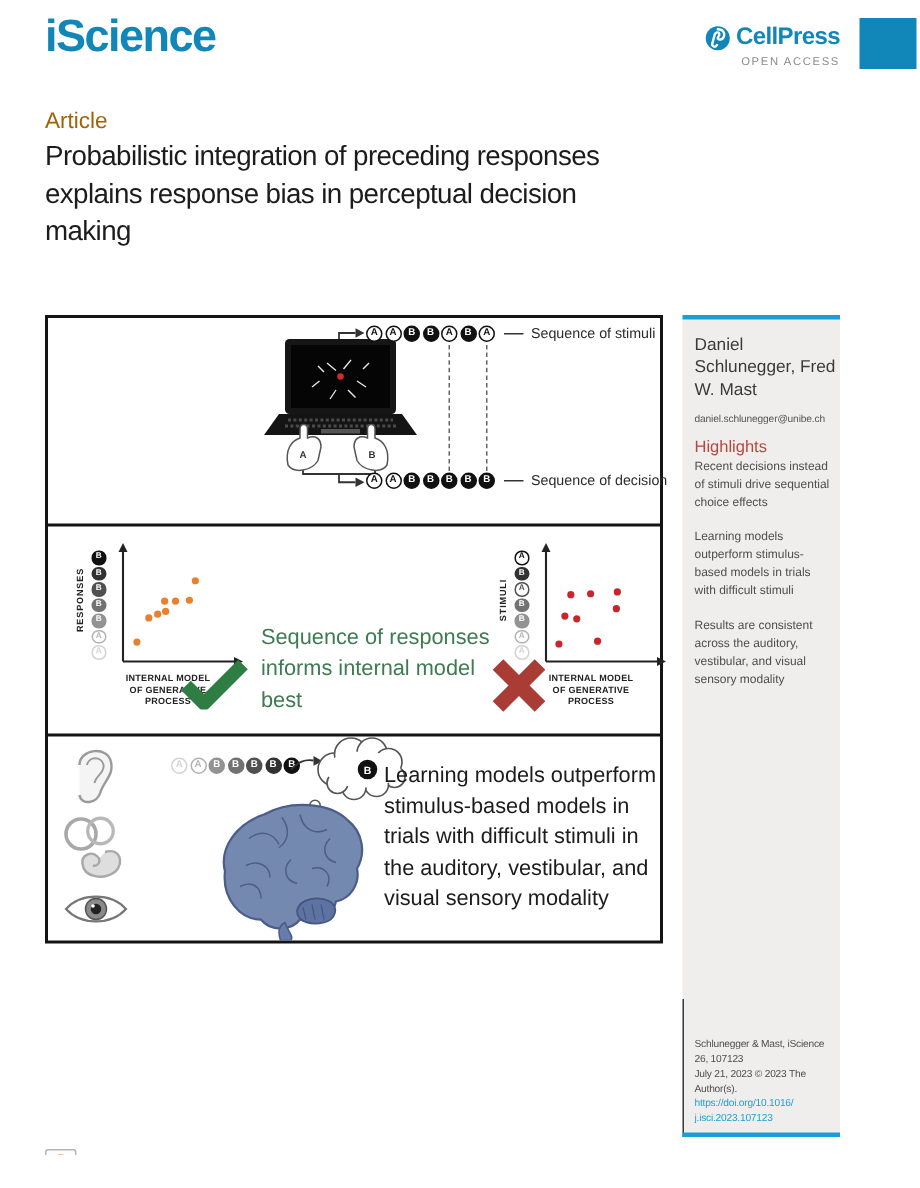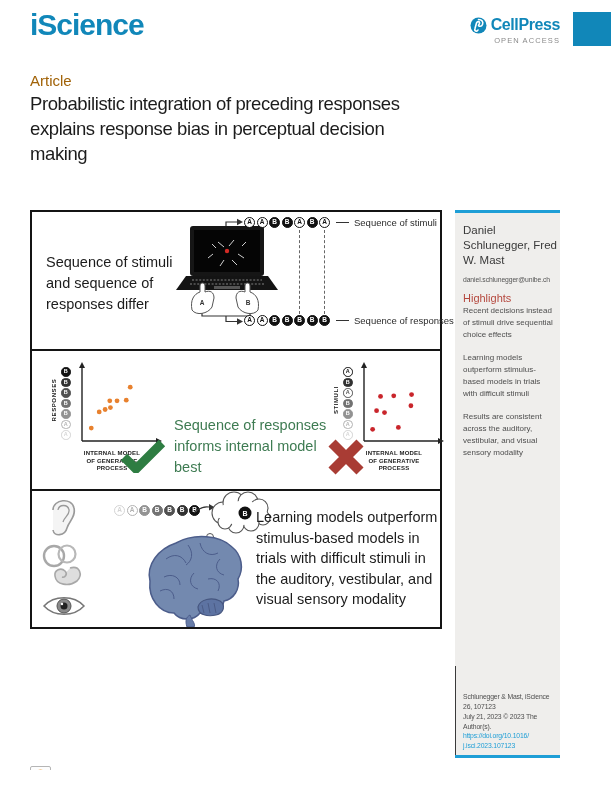--- a/index.html
+++ b/index.html
@@ -90,21 +90,20 @@
   <div class="article-label">Article</div>
   <div class="title">
     <div>Probabilistic integration of preceding responses</div>
     <div>explains response bias in perceptual decision</div>
     <div>making</div>
   </div>
 
   <div class="ga-box">
 
     <div class="panel p1">
-      <div class="caption cap1">Sequence of stimuli and sequence of responses differ</div>
 
       <svg width="408" height="137" viewBox="0 0 408 137" style="position:absolute;left:0;top:0;pointer-events:none;">
         <path d="M194,26 L194,10 L205,10" fill="none" stroke="#333" stroke-width="1.2"></path>
         <path d="M205,6.8 L211,10 L205,13.2 Z" fill="#333"></path>
         <path d="M170,97 L170,104 L218,104 L218,97" fill="none" stroke="#333" stroke-width="1.2"></path>
         <path d="M194,104 L194,109.5 L205,109.5" fill="none" stroke="#333" stroke-width="1.2"></path>
         <path d="M205,106.3 L211,109.5 L205,112.7 Z" fill="#333"></path>
       </svg>
 
       <svg width="135" height="92" viewBox="0 0 135 92" style="position:absolute;left:126px;top:12px;">
@@ -151,21 +150,21 @@
         <span style="display:flex;gap:1.5px;">
             <span class="seq-c ca">A</span>
             <span class="seq-c ca">A</span>
             <span class="seq-c cb">B</span>
             <span class="seq-c cb">B</span>
             <span class="seq-c cb">B</span>
             <span class="seq-c cb">B</span>
             <span class="seq-c cb">B</span>
           </span>
         <span class="dash"></span>
-        <span class="seq-label">Sequence of responses</span>
+        <span class="seq-label">Sequence of decision</span>
       </div>
       <span class="mismatch" style="left:267px;"></span>
       <span class="mismatch" style="left:292px;"></span>
     </div>
 
     <div class="panel p2">
 
       <div class="fig" style="left:16px;top:10px;">
         <span class="rotlabel">RESPONSES</span>
         <span class="stack">

